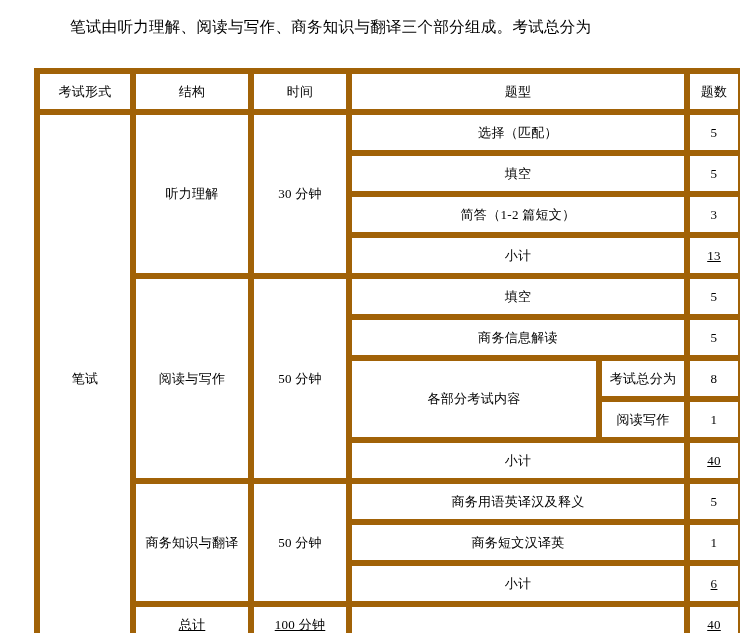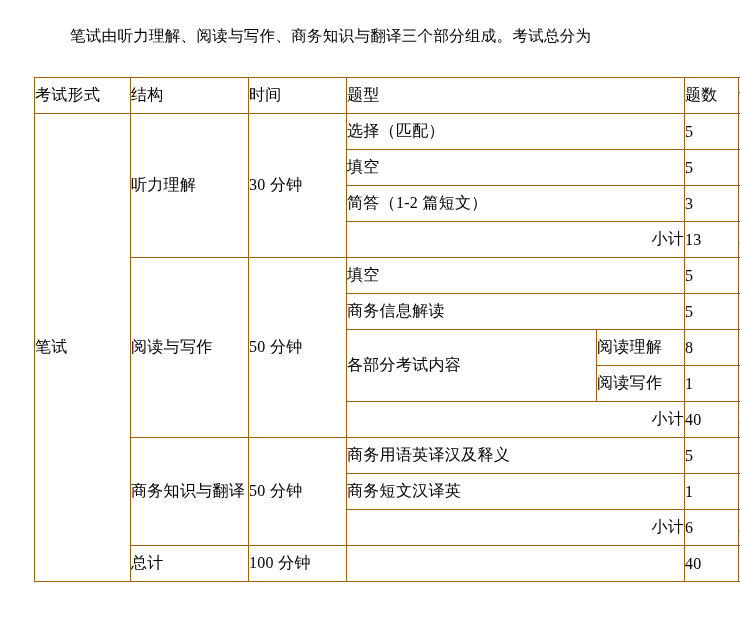--- a/index.html
+++ b/index.html
@@ -12,56 +12,58 @@
     height: 633px;
     font-family: "Liberation Serif", "DejaVu Serif", serif;
     color: #000000;
     position: relative;
     overflow: hidden;
   }
   .page {
     width: 740px;
     height: 633px;
     box-sizing: border-box;
-    padding: 19px 34px 0 34px;
+    padding: 10px 34px 0 34px;
     position: relative;
   }
   .intro {
     font-size: 15.5px;
     line-height: 34px;
     text-align: justify;
     letter-spacing: 0.3px;
     margin: 0;
   }
   .intro .indent {
     display: inline-block;
     width: 36px;
   }
   table.exam {
     border-collapse: collapse;
     width: 672px;
     margin-top: 24px;
     table-layout: fixed;
   }
   table.exam td, table.exam th {
-    border: 1px solid #a16207;
-    font-size: 16px;
+    border: 6px solid #a16207;
+    font-size: 13px;
     font-weight: normal;
     padding: 0;
+    text-align: center;
     vertical-align: middle;
     height: 35px;
     letter-spacing: 0.3px;
   }
   .hdr {
     font-weight: bold;
     font-size: 15px;
     height: 40px;
   }
   .bold {
     font-weight: bold;
+    text-decoration: underline;
   }
   .left-pad {
     text-align: left;
     padding-left: 10px;
     margin-left: 12px;
   }
   .subtotal {
     text-align: right;
     padding-right: 12px;
     font-weight: bold;
@@ -144,21 +146,21 @@
         <td>5</td>
         <td>5</td>
       </tr>
       <tr>
         <td class="left-pad" colspan="2">商务信息解读</td>
         <td>5</td>
         <td>5</td>
       </tr>
       <tr>
         <td class="left-pad" rowspan="2">各部分考试内容</td>
-        <td>阅读理解</td>
+        <td>考试总分为</td>
         <td>8</td>
         <td>10</td>
       </tr>
       <tr>
         <td>阅读写作</td>
         <td>1</td>
         <td>15</td>
       </tr>
       <tr>
         <td class="subtotal" colspan="2">小计</td>

